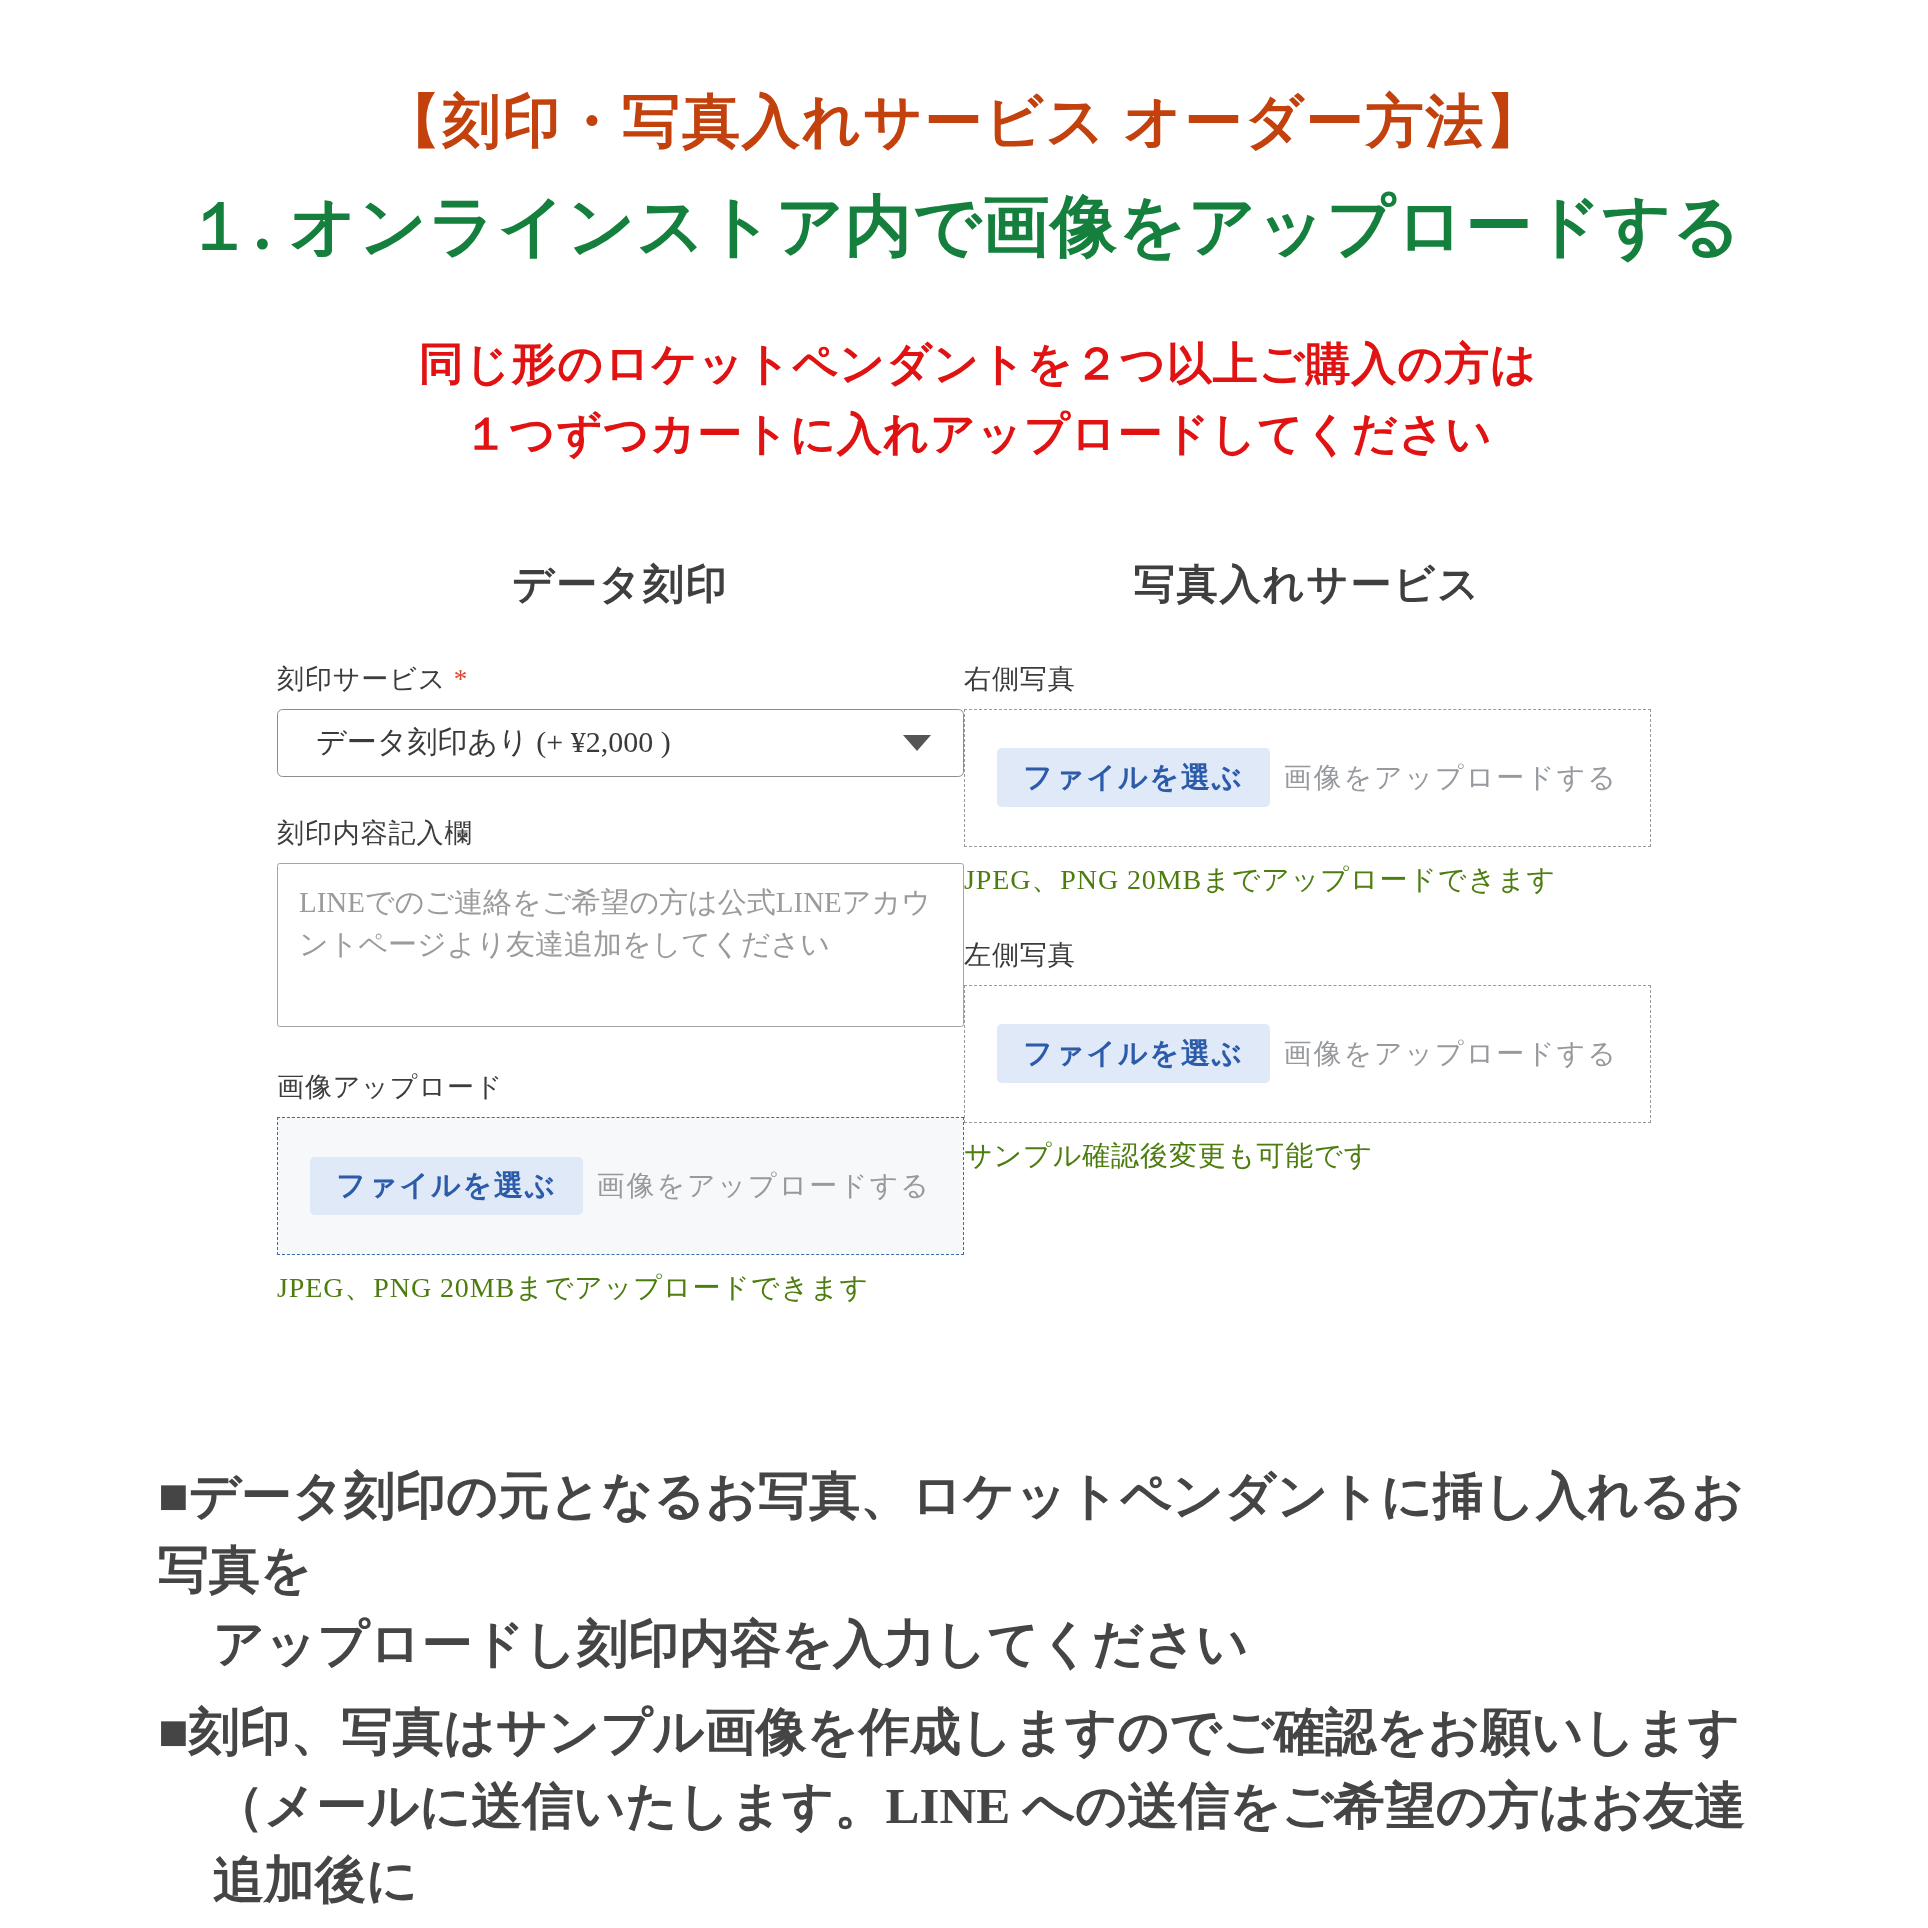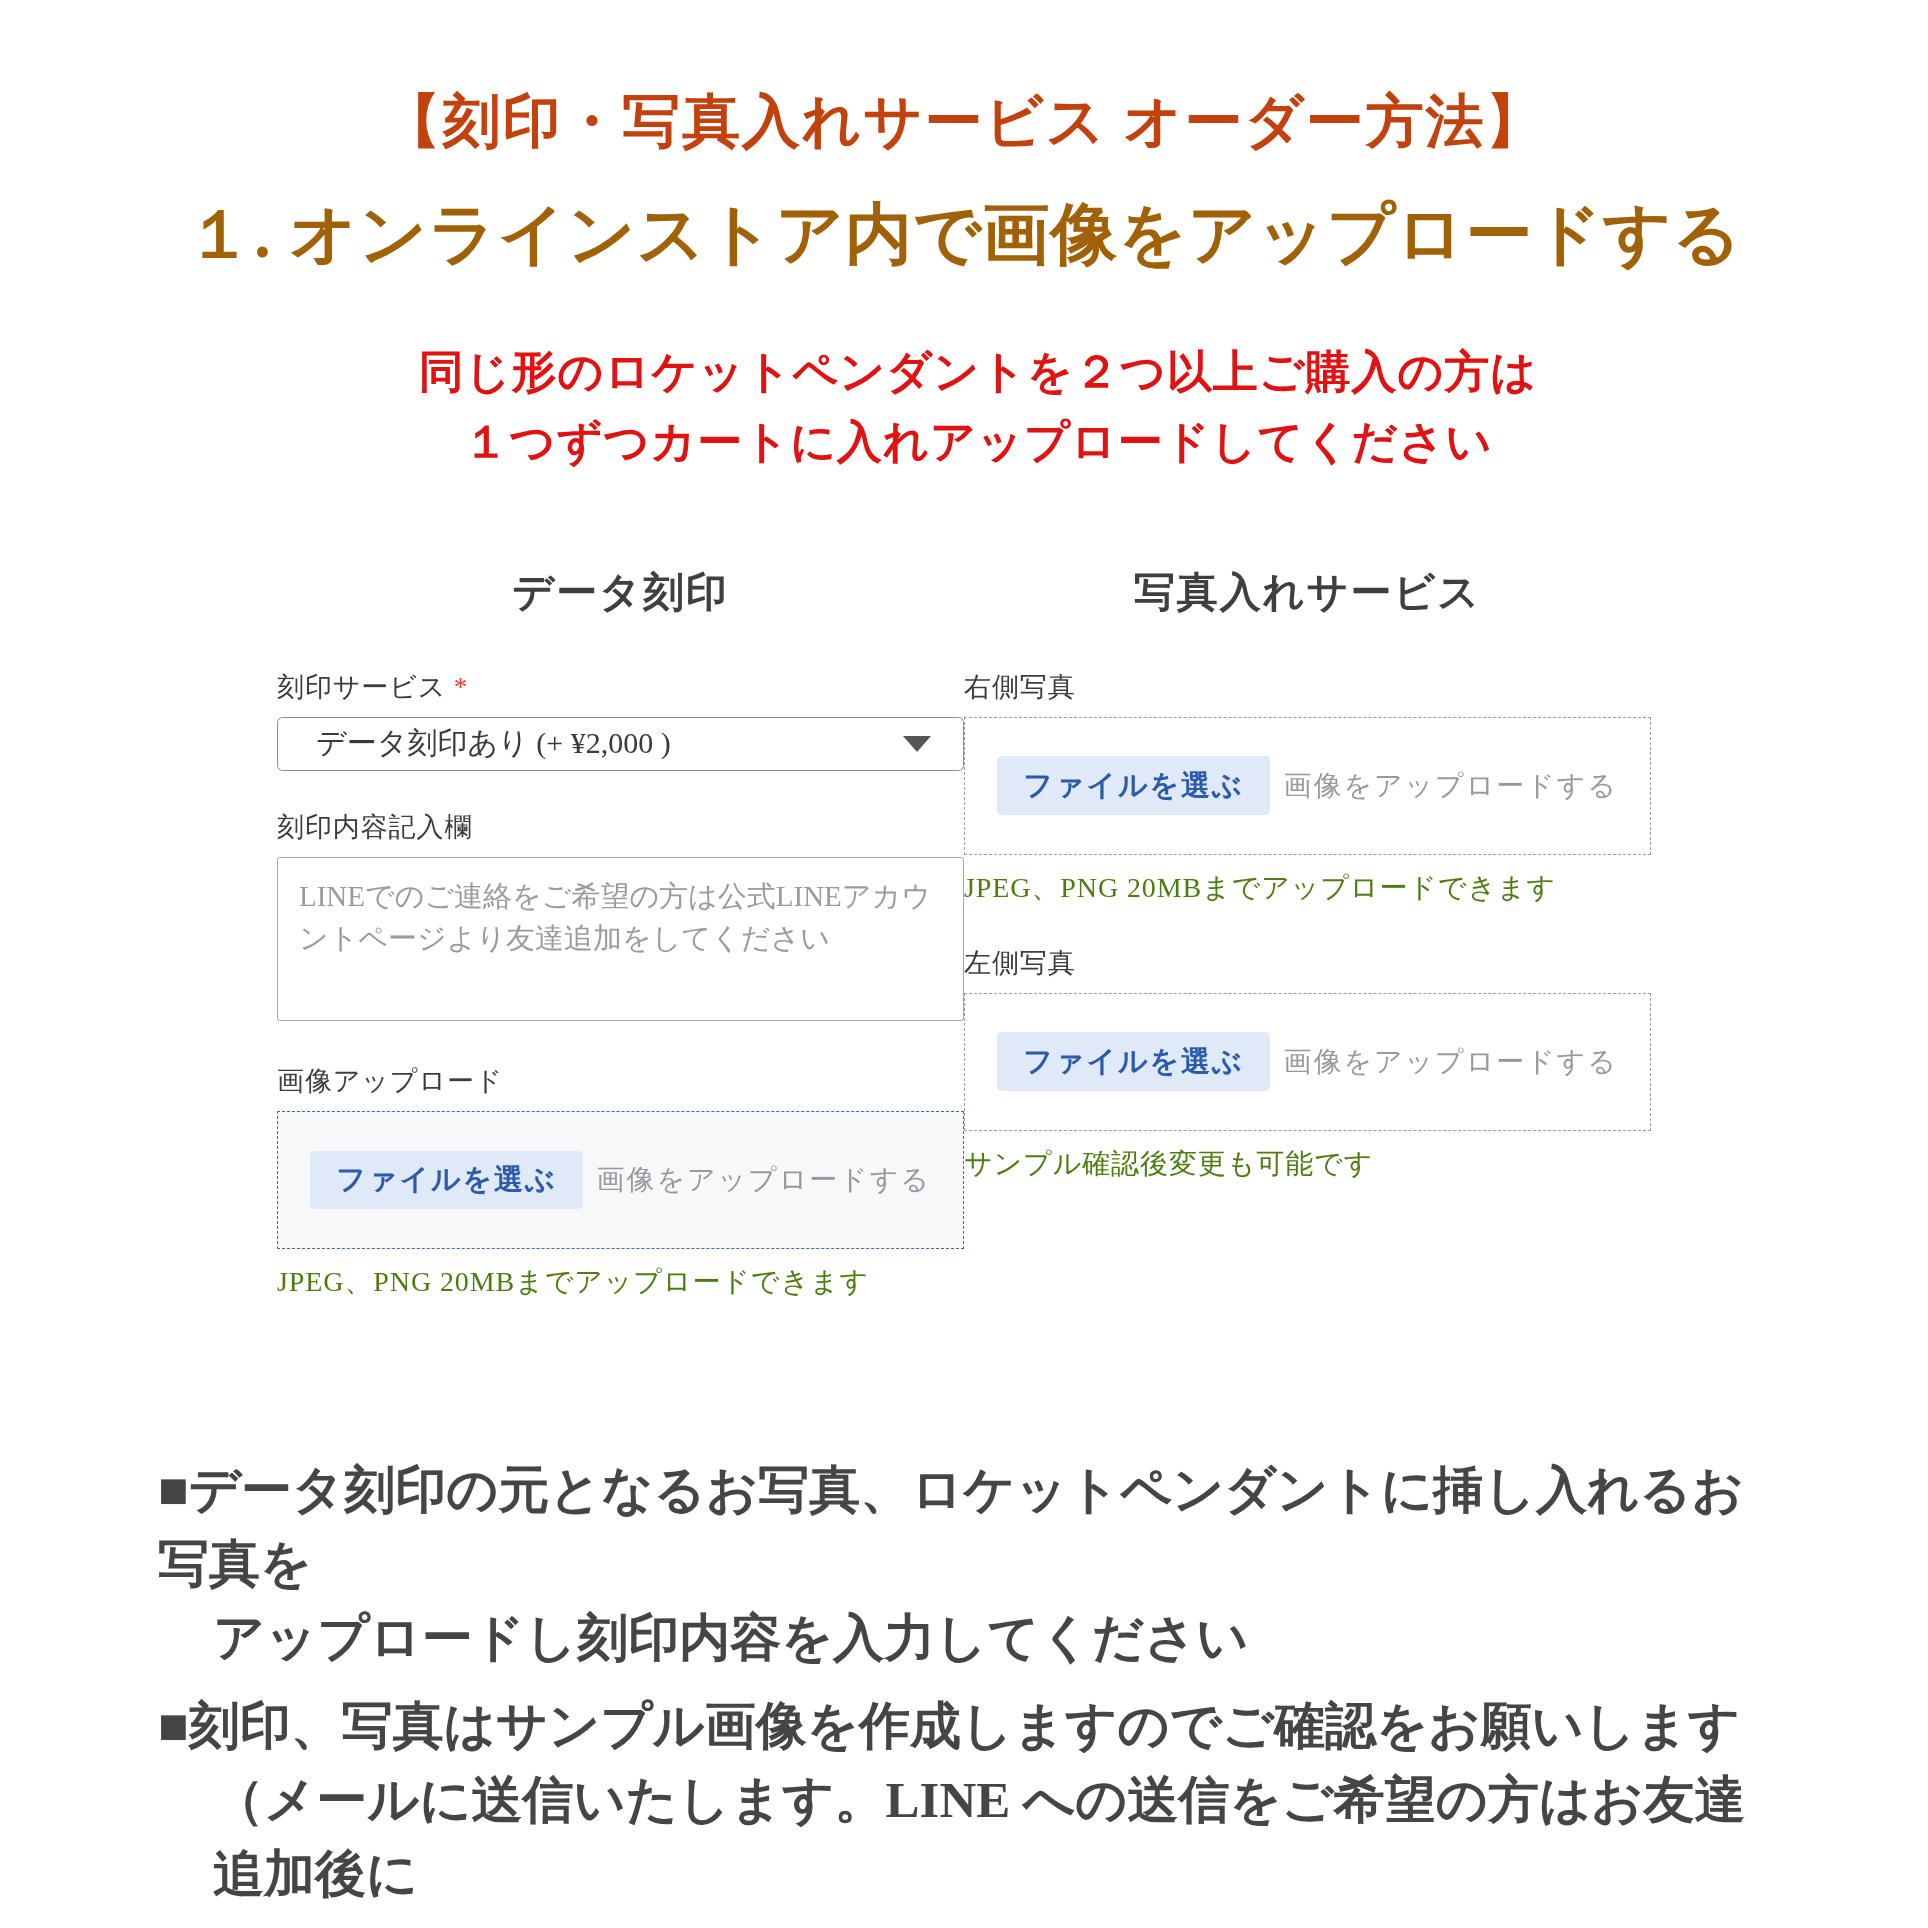--- a/index.html
+++ b/index.html
@@ -16,25 +16,25 @@
   
   .page-title {
     padding-top: 83px;
     text-align: center;
     font-size: 58px;
     font-weight: 700;
     color: #c2410c;
     letter-spacing: 1.9px;
   }
   .step-heading {
-    margin-top: 28px;
+    margin-top: 20px;
     text-align: center;
     font-size: 67px;
     font-weight: 700;
-    color: #a16207;
+    color: #15803d;
     letter-spacing: 0.9px;
   }
   .notice {
     margin-top: 58px;
     text-align: center;
     font-size: 45px;
     font-weight: 700;
     color: #e01212;
     line-height: 1.55;
     letter-spacing: 0.9px;
@@ -60,21 +60,21 @@
   .field-label {
     font-size: 27px;
     color: #3c3c3c;
     margin-bottom: 12.2px;
     letter-spacing: 0.9px;
   }
   .req { color: #e0442f; margin-left: 7.5px; }
 
   .select-box {
     width: 100%;
-    height: 54px;
+    height: 68px;
     background: #ffffff;
     border: 1.9px solid #8d8d8d;
     border-radius: 5.6px;
     display: flex;
     align-items: center;
     justify-content: space-between;
     padding: 0 32px 0 38px;
     font-size: 30px;
     color: #3a3a3a;
     cursor: pointer;

